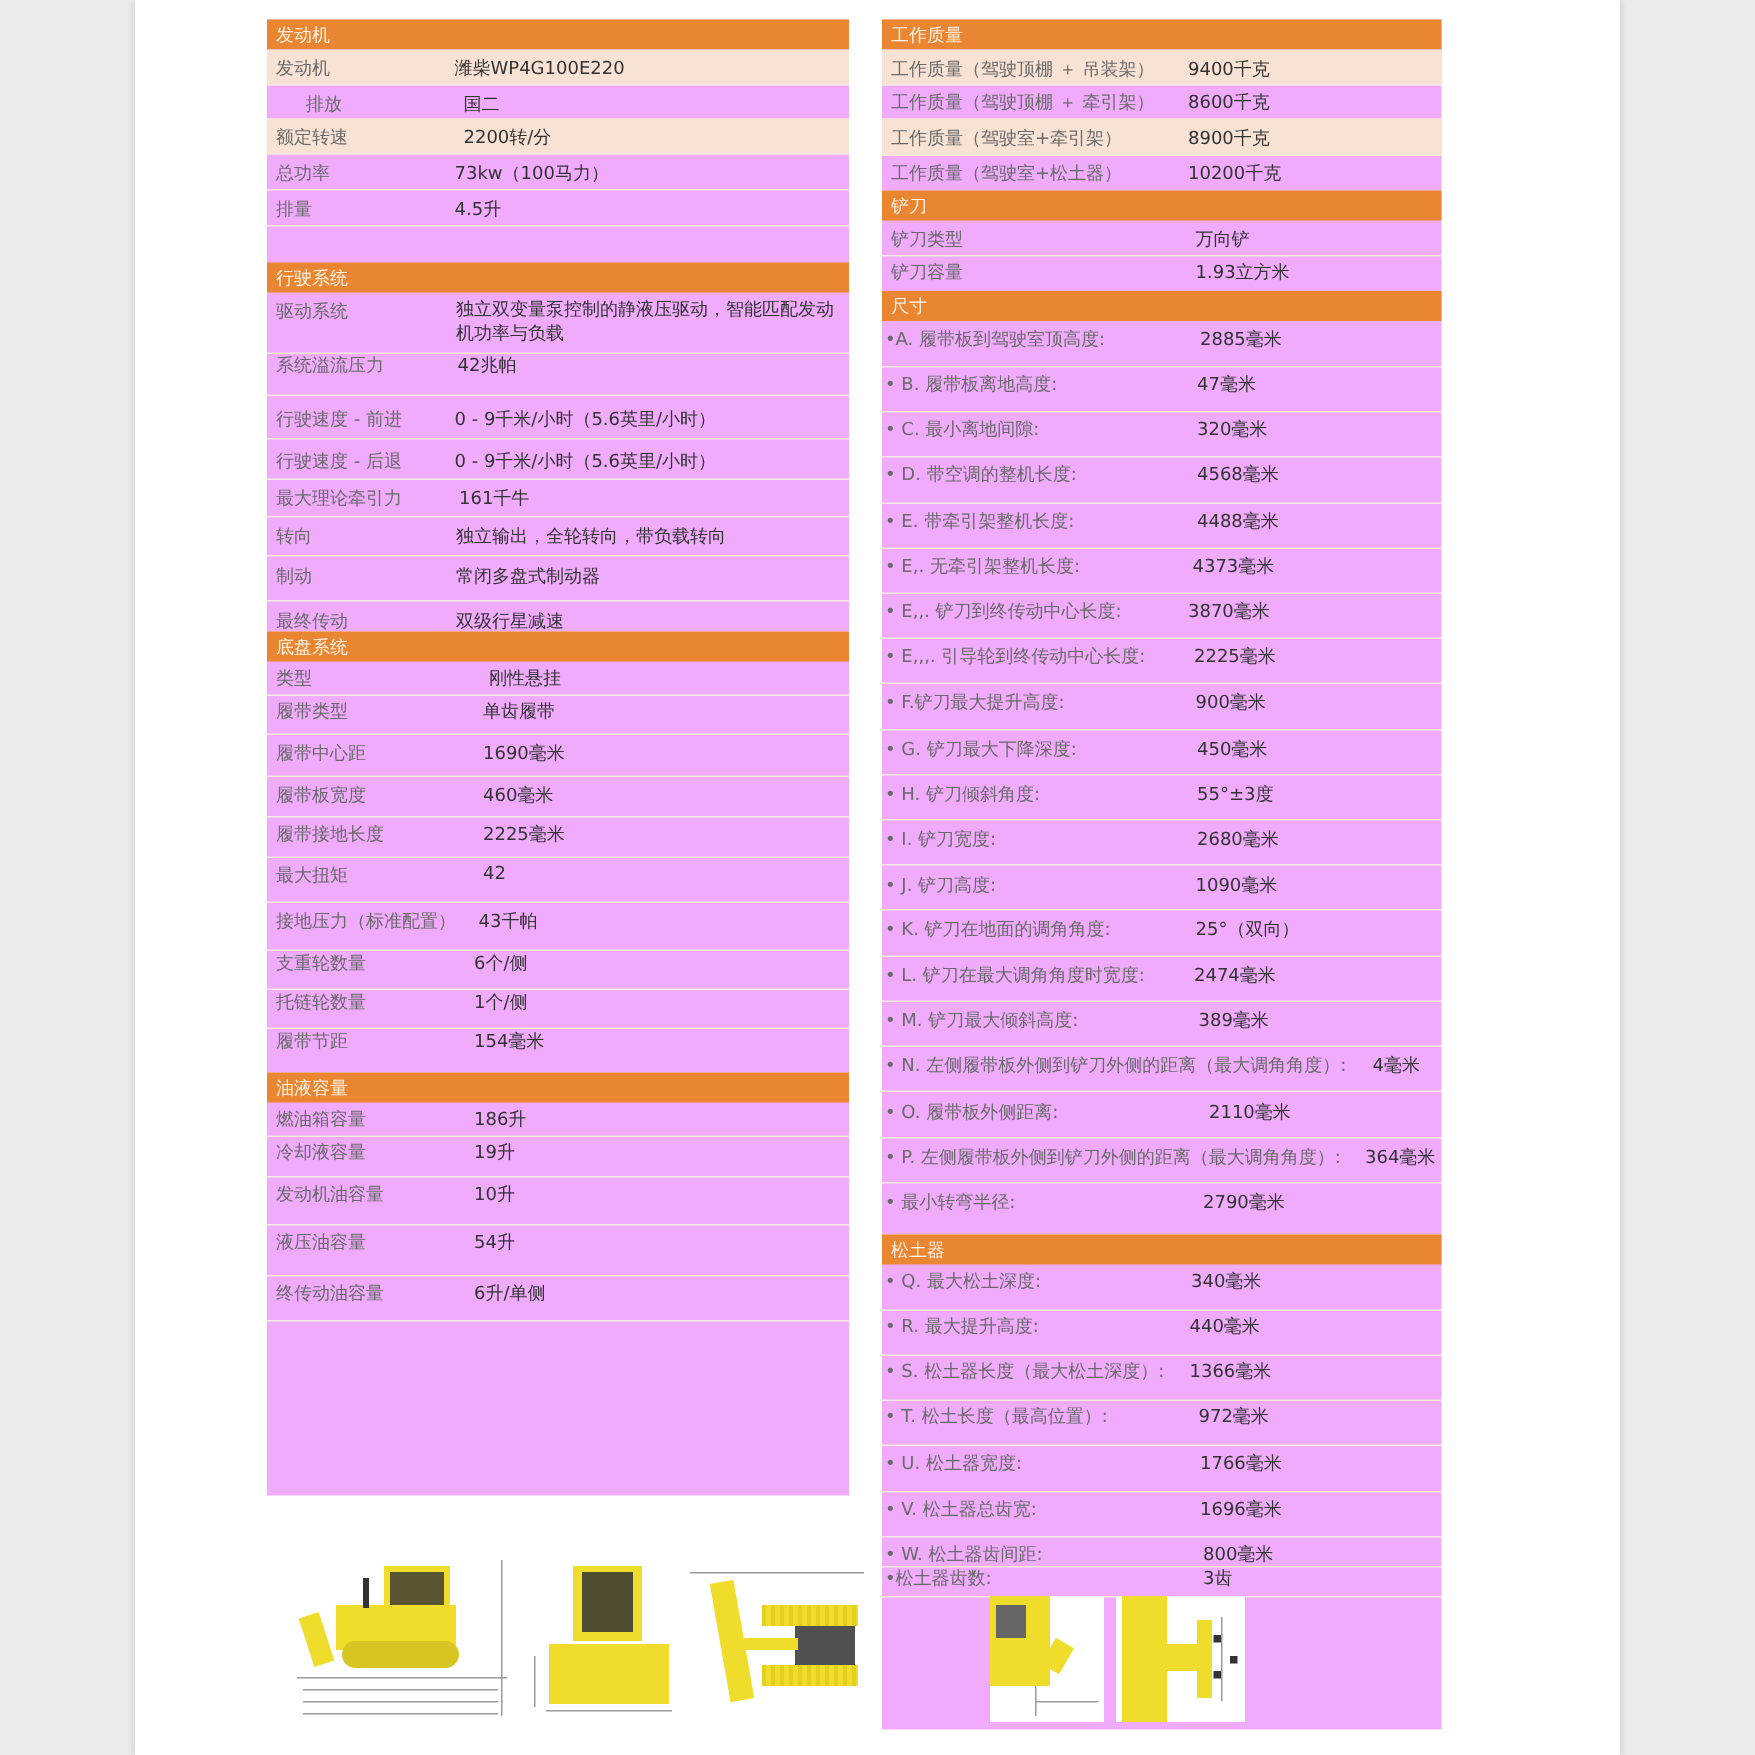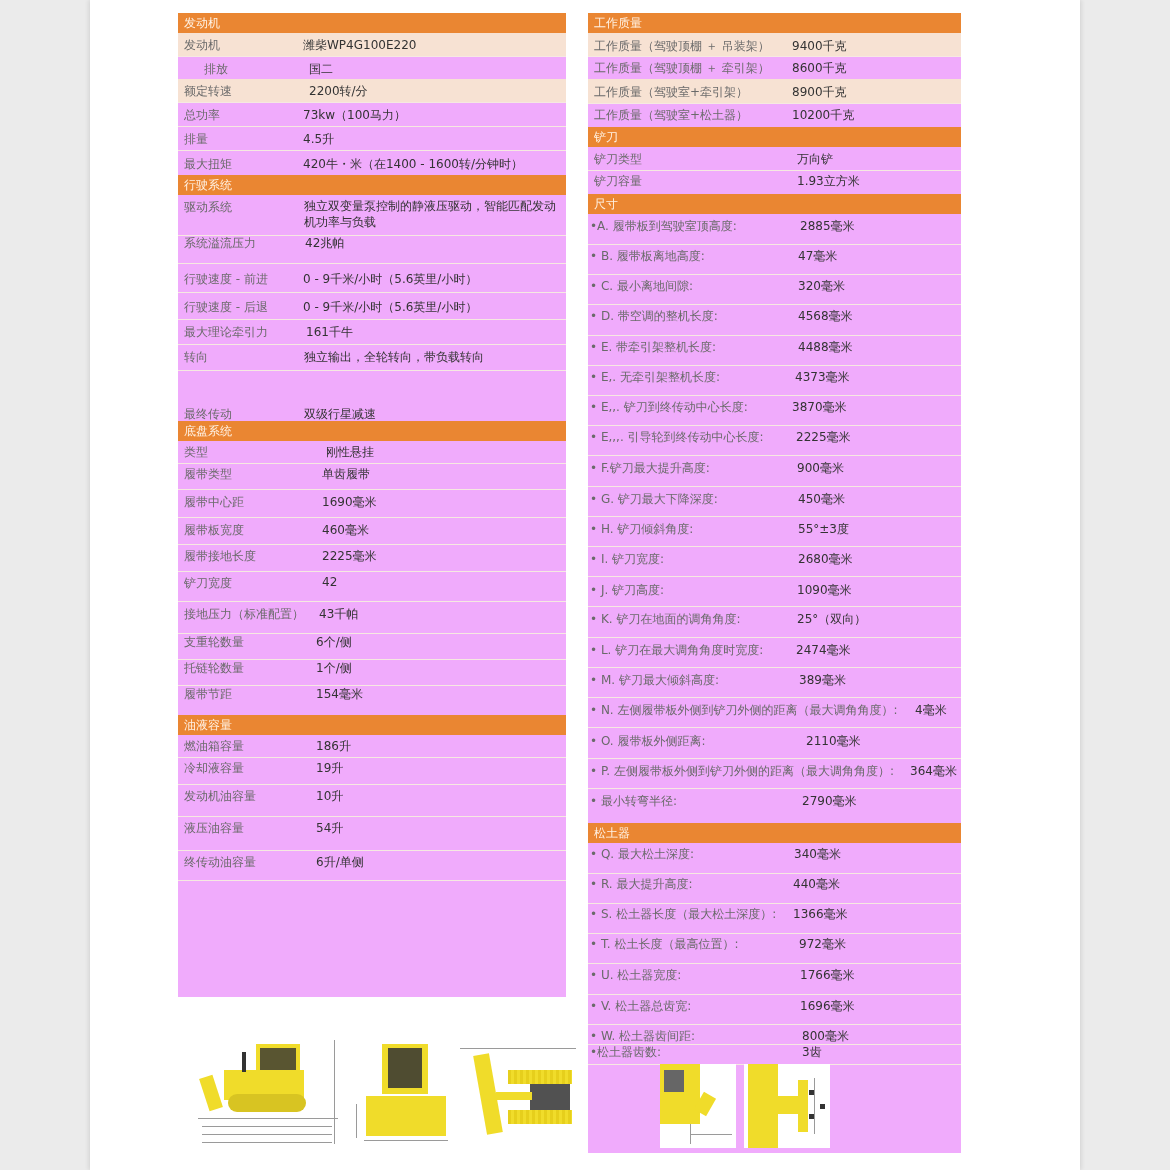--- a/index.html
+++ b/index.html
@@ -65,24 +65,20 @@
       <span class="v" style="left:131px;top:4px;">2200转/分</span>
     </div>
     <div class="row" style="top:89px;height:24px;">
       <span class="k" style="top:5px;">总功率</span>
       <span class="v" style="left:125px;top:5px;">73kw（100马力）</span>
     </div>
     <div class="row" style="top:113px;height:24px;">
       <span class="k" style="top:5px;">排量</span>
       <span class="v" style="left:125px;top:5px;">4.5升</span>
     </div>
-    <div class="row" style="top:137px;height:25px;">
-      <span class="k" style="top:6px;">最大扭矩</span>
-      <span class="v" style="left:125px;top:6px;">420牛・米（在1400 - 1600转/分钟时）</span>
-    </div>
 
     <div class="sec-head" style="top:162px;">行驶系统</div>
     <div class="row" style="top:182px;height:40px;">
       <span class="k" style="top:4px;">驱动系统</span>
       <span class="v wrap" style="left:126px;top:3px;">独立双变量泵控制的静液压驱动，智能匹配发动机功率与负载</span>
     </div>
     <div class="row" style="top:222px;height:28px;">
       <span class="k" style="top:0px;">系统溢流压力</span>
       <span class="v" style="left:127px;top:0px;">42兆帕</span>
     </div>
@@ -95,20 +91,24 @@
       <span class="v" style="left:125px;top:7px;">0 - 9千米/小时（5.6英里/小时）</span>
     </div>
     <div class="row" style="top:306px;height:25px;">
       <span class="k" style="top:5px;">最大理论牵引力</span>
       <span class="v" style="left:128px;top:5px;">161千牛</span>
     </div>
     <div class="row" style="top:331px;height:26px;">
       <span class="k" style="top:5px;">转向</span>
       <span class="v" style="left:126px;top:5px;">独立输出，全轮转向，带负载转向</span>
     </div>
+    <div class="row" style="top:357px;height:30px;">
+      <span class="k" style="top:6px;">制动</span>
+      <span class="v" style="left:126px;top:6px;">常闭多盘式制动器</span>
+    </div>
     <div class="row" style="top:387px;height:21px;">
       <span class="k" style="top:6px;text-align:center;">最终传动</span>
       <span class="v" style="left:126px;top:6px;">双级行星减速</span>
     </div>
 
     <div class="sec-head" style="top:408px;">底盘系统</div>
     <div class="row" style="top:428px;height:22px;">
       <span class="k" style="top:3px;">类型</span>
       <span class="v" style="left:148px;top:3px;">刚性悬挂</span>
     </div>
@@ -122,21 +122,21 @@
     </div>
     <div class="row" style="top:504px;height:27px;">
       <span class="k" style="top:5px;">履带板宽度</span>
       <span class="v" style="left:144px;top:5px;">460毫米</span>
     </div>
     <div class="row" style="top:531px;height:27px;">
       <span class="k" style="top:4px;">履带接地长度</span>
       <span class="v" style="left:144px;top:4px;">2225毫米</span>
     </div>
     <div class="row" style="top:558px;height:30px;">
-      <span class="k" style="top:4px;">铲刀宽度</span>
+      <span class="k" style="top:4px;">最大扭矩</span>
       <span class="v" style="left:144px;top:4px;">42</span>
     </div>
     <div class="row" style="top:588px;height:32px;">
       <span class="k" style="top:5px;">接地压力（标准配置）</span>
       <span class="v" style="left:141px;top:5px;">43千帕</span>
     </div>
     <div class="row" style="top:620px;height:26px;">
       <span class="k" style="top:1px;">支重轮数量</span>
       <span class="v" style="left:138px;top:1px;">6个/侧</span>
     </div>

